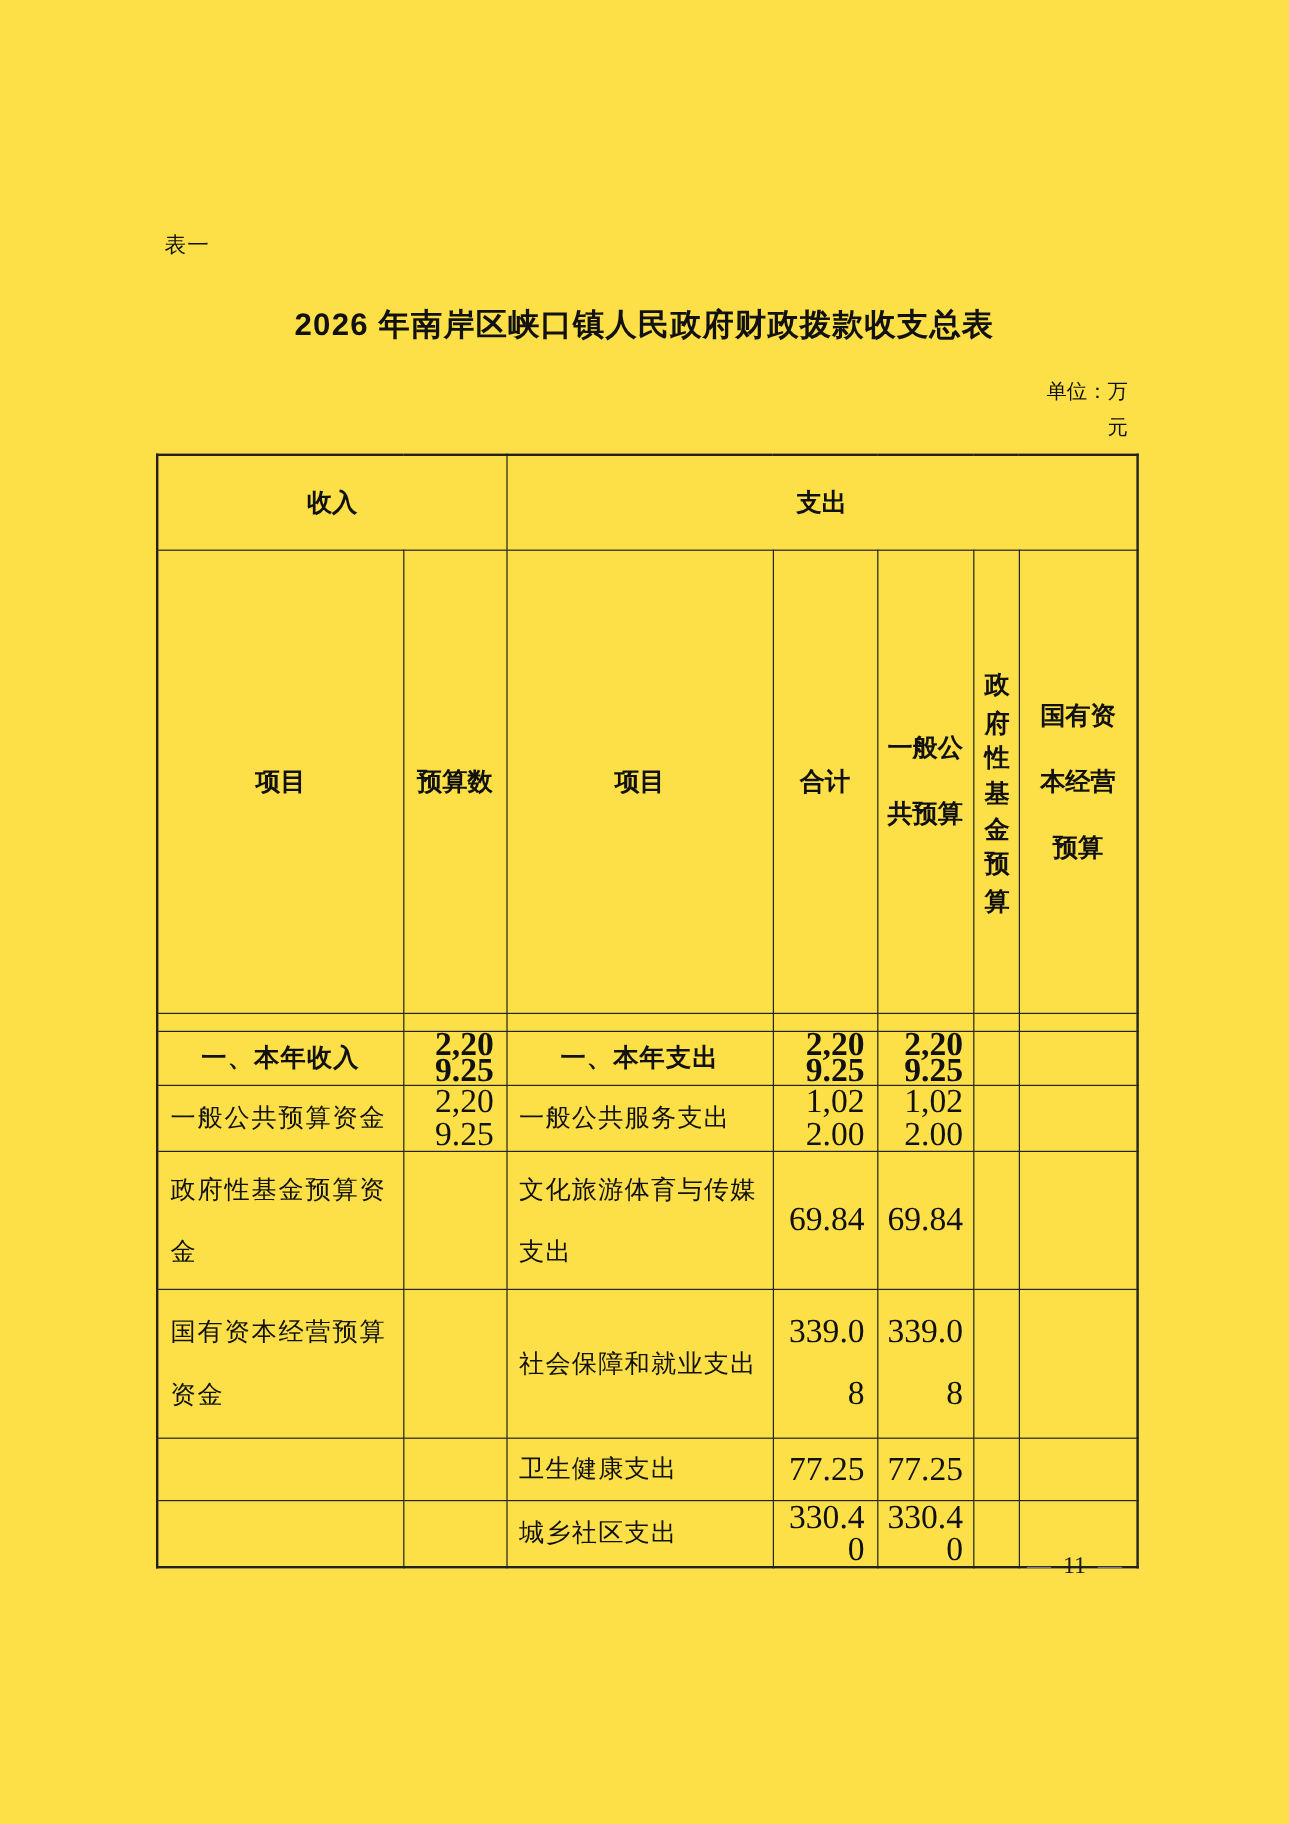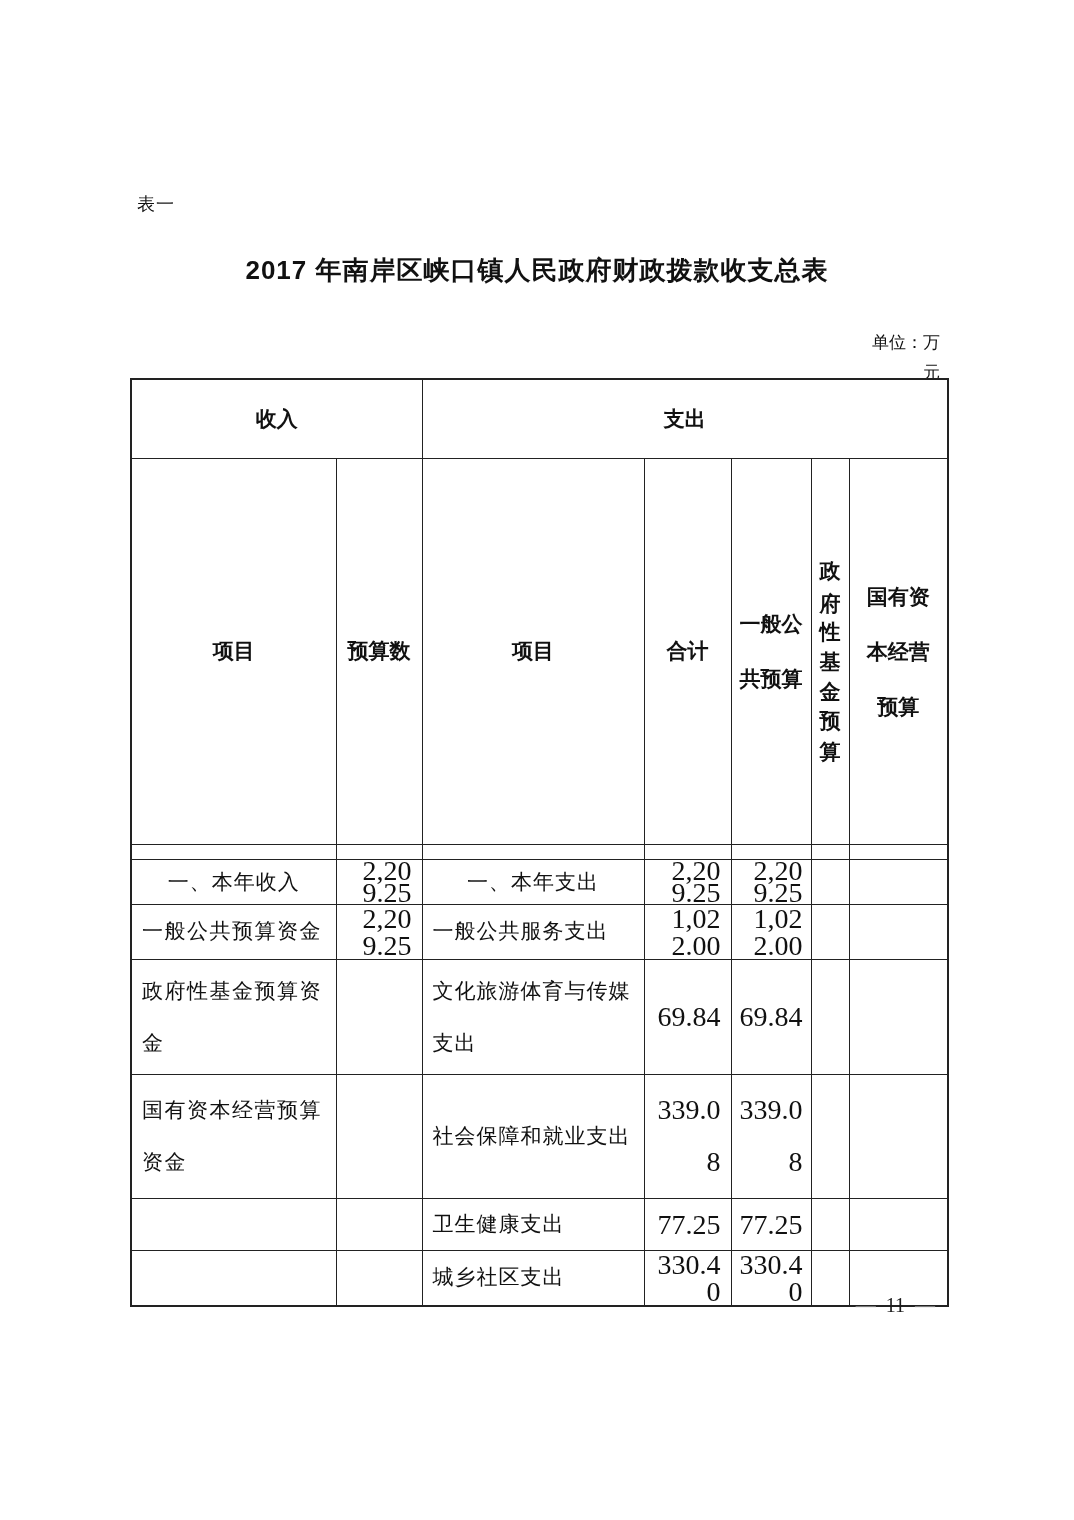--- a/index.html
+++ b/index.html
@@ -1,21 +1,21 @@
 <!DOCTYPE html>
 <html><head>
 <meta charset="utf-8">
 <style>
   * { margin: 0; padding: 0; box-sizing: border-box; }
   html, body { background: #e8e8e8; }
   .page {
     position: relative;
     width: 1074px;
     height: 1520px;
-    background: #ffffff;
+    background: #fde047;
     font-family: "Liberation Serif", "DejaVu Serif", serif;
     color: #111111;
     overflow: hidden;
   }
 
   
   .table-label {
     position: absolute;
     left: 137px;
     top: 192px;
@@ -28,21 +28,21 @@
     top: 253px;
     width: 100%;
     text-align: center;
     font-family: "Liberation Sans", "DejaVu Sans", sans-serif;
     font-weight: bold;
     font-size: 26px;
     letter-spacing: 1px;
   }
   .unit-note {
     position: absolute;
-    top: 328px;
+    top: 312px;
     right: 134px;
     width: 74px;
     text-align: right;
     font-size: 17px;
     line-height: 30px;
     word-break: break-all;
   }
 
   
   table.budget {
@@ -102,21 +102,21 @@
   .cell-item-exp { letter-spacing: 1px; }
   .cell-num {
     font-family: "Liberation Serif", "DejaVu Serif", serif;
     font-size: 28px;
     text-align: right;
     word-break: break-all;
     padding: 0 10px;
   }
   .pad-narrow { padding: 0 8px; }
   tr.row-total td {
-    font-weight: normal;
+    font-weight: bold;
     margin-left: 41px;
   }
   tr.row-total .cell-item {
     font-family: "Liberation Sans", "DejaVu Sans", sans-serif;
     text-align: center;
     padding: 0;
     letter-spacing: 1px;
   }
 
   
@@ -136,21 +136,21 @@
     margin: 0 10px;
   }
 </style>
 </head>
 <body>
 
 <div class="page">
 
   <div class="table-label">表一</div>
 
-  <div class="doc-title">2017 年南岸区峡口镇人民政府财政拨款收支总表</div>
+  <div class="doc-title">2026 年南岸区峡口镇人民政府财政拨款收支总表</div>
 
   <div class="unit-note">单位：万元</div>
 
   <table class="budget">
     <colgroup>
       <col style="width:205px">
       <col style="width:86px">
       <col style="width:222px">
       <col style="width:87px">
       <col style="width:80px">

